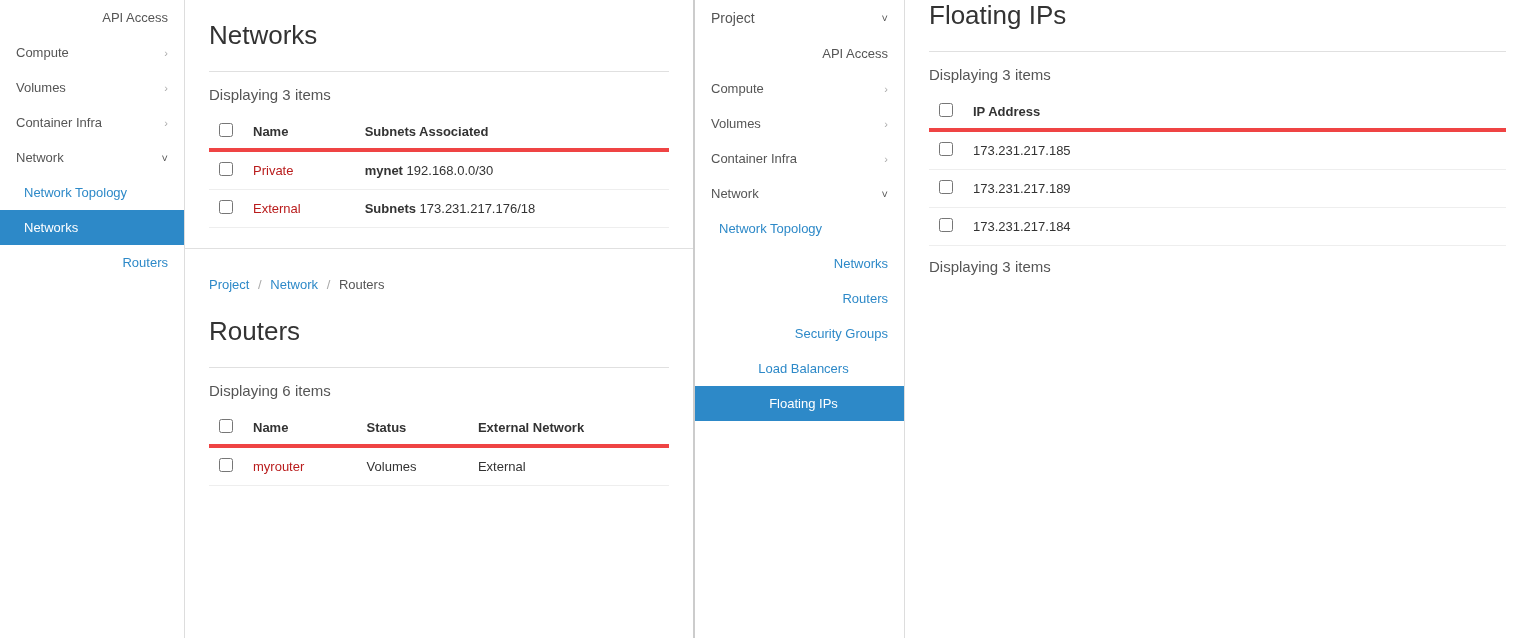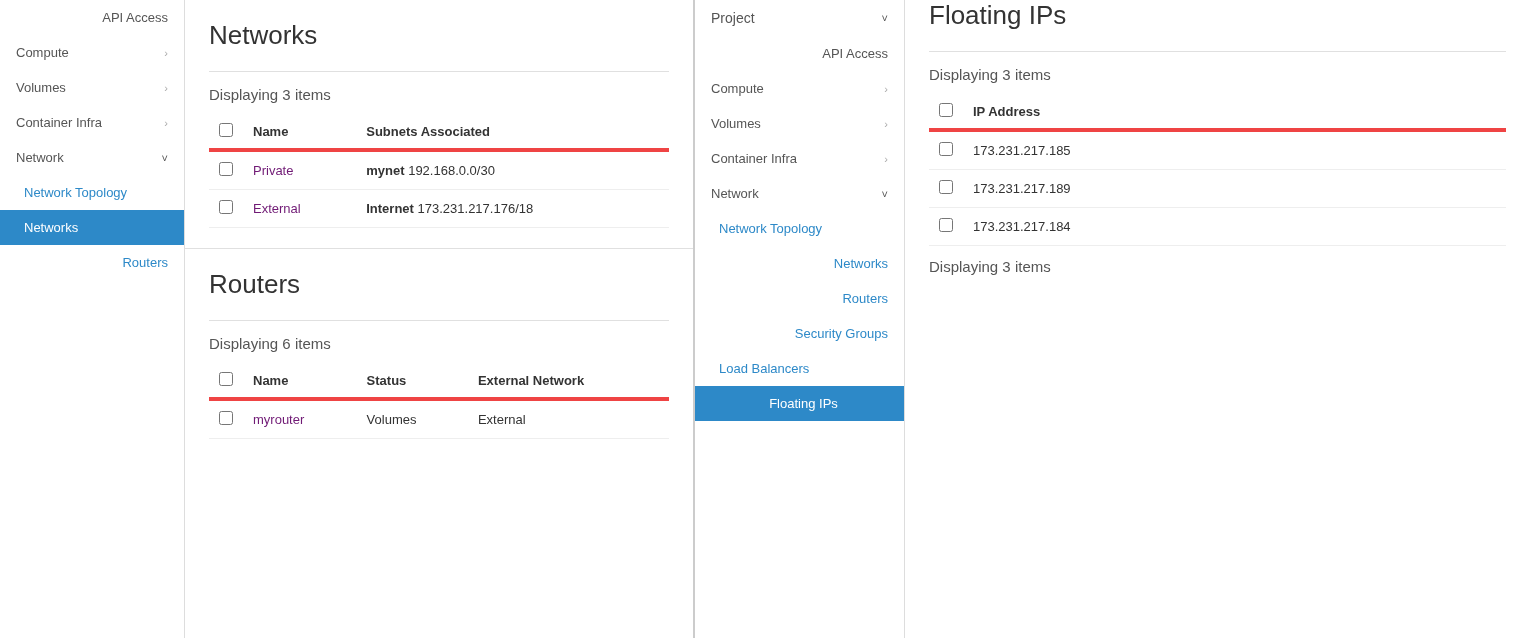--- a/index.html
+++ b/index.html
@@ -19,21 +19,21 @@
     
     .left-content { flex: 1; overflow-y: auto; }
 
     
     .networks-section { padding: 20px 24px; border-bottom: 1px solid #e0e0e0; }
     .section-title { font-size: 26px; font-weight: 300; color: #333; margin-bottom: 20px; }
     .displaying-count { font-size: 15px; color: #555; margin-bottom: 12px; }
     .data-table { width: 100%; border-collapse: collapse; }
     .data-table th { text-align: left; padding: 8px 10px; border-bottom: 4px solid #ef4444; font-weight: bold; font-size: 13px; color: #333; }
     .data-table td { padding: 10px 10px; border-bottom: 1px solid #eee; font-size: 13px; }
-    .link-blue { color: #701a75; text-decoration: none; cursor: pointer; }
+    .link-blue { color: #b91c1c; text-decoration: none; cursor: pointer; }
     input[type="checkbox"] { width: 14px; height: 14px; cursor: pointer; }
     .bold-prefix { font-weight: bold; }
 
     
     .routers-section { padding: 20px 24px; }
 
     
     .breadcrumb { font-size: 13px; color: #555; margin-bottom: 16px; padding: 8px 0; }
     .breadcrumb a { color: #2d89c8; text-decoration: none; }
     .breadcrumb .sep { margin: 0 5px; color: #aaa; }
@@ -104,27 +104,34 @@
         </thead>
         <tbody>
           <tr>
             <td><input type="checkbox" style=""></td>
             <td><a class="link-blue">Private</a></td>
             <td><span class="bold-prefix">mynet</span> <span>192.168.0.0/30</span></td>
           </tr>
           <tr>
             <td><input type="checkbox" style=""></td>
             <td><a class="link-blue">External</a></td>
-            <td><span class="bold-prefix">Internet</span> <span>173.231.217.176/18</span></td>
+            <td><span class="bold-prefix">Subnets</span> <span>173.231.217.176/18</span></td>
           </tr>
         </tbody>
       </table>
     </div>
 
     <div class="routers-section">
+      <div class="breadcrumb">
+        <a class="link-blue">Project</a>
+        <span class="sep">/</span>
+        <a class="link-blue">Network</a>
+        <span class="sep">/</span>
+        <span>Routers</span>
+      </div>
       <h1 class="section-title">Routers</h1>
       <div style="border-top:1px solid #e0e0e0; margin-bottom:14px;"></div>
       <p class="displaying-count">Displaying 6 items</p>
       <table class="data-table">
         <thead>
           <tr>
             <th style="width:30px;"><input type="checkbox" style=""></th>
             <th>Name</th>
             <th>Status</th>
             <th>External Network</th>
@@ -174,21 +181,21 @@
     </div>
     <div class="sidebar-item sub" style="justify-content:flex-end;">
       <span>Networks</span>
     </div>
     <div class="sidebar-item sub" style="justify-content:flex-end;">
       <span>Routers</span>
     </div>
     <div class="sidebar-item sub" style="justify-content:flex-end;">
       <span>Security Groups</span>
     </div>
-    <div class="sidebar-item sub" style="justify-content:flex-start;">
+    <div class="sidebar-item sub" style="justify-content:center;">
       <span>Load Balancers</span>
     </div>
     <div class="sidebar-item sub active-page-right" style="background:#2d89c8; color:#fff; justify-content:center;">
       <span>Floating IPs</span>
     </div>
   </div>
 
   <div class="right-content">
     <h1 class="section-title">Floating IPs</h1>
     <div style="border-top:1px solid #e0e0e0; margin: 14px 0;"></div>

